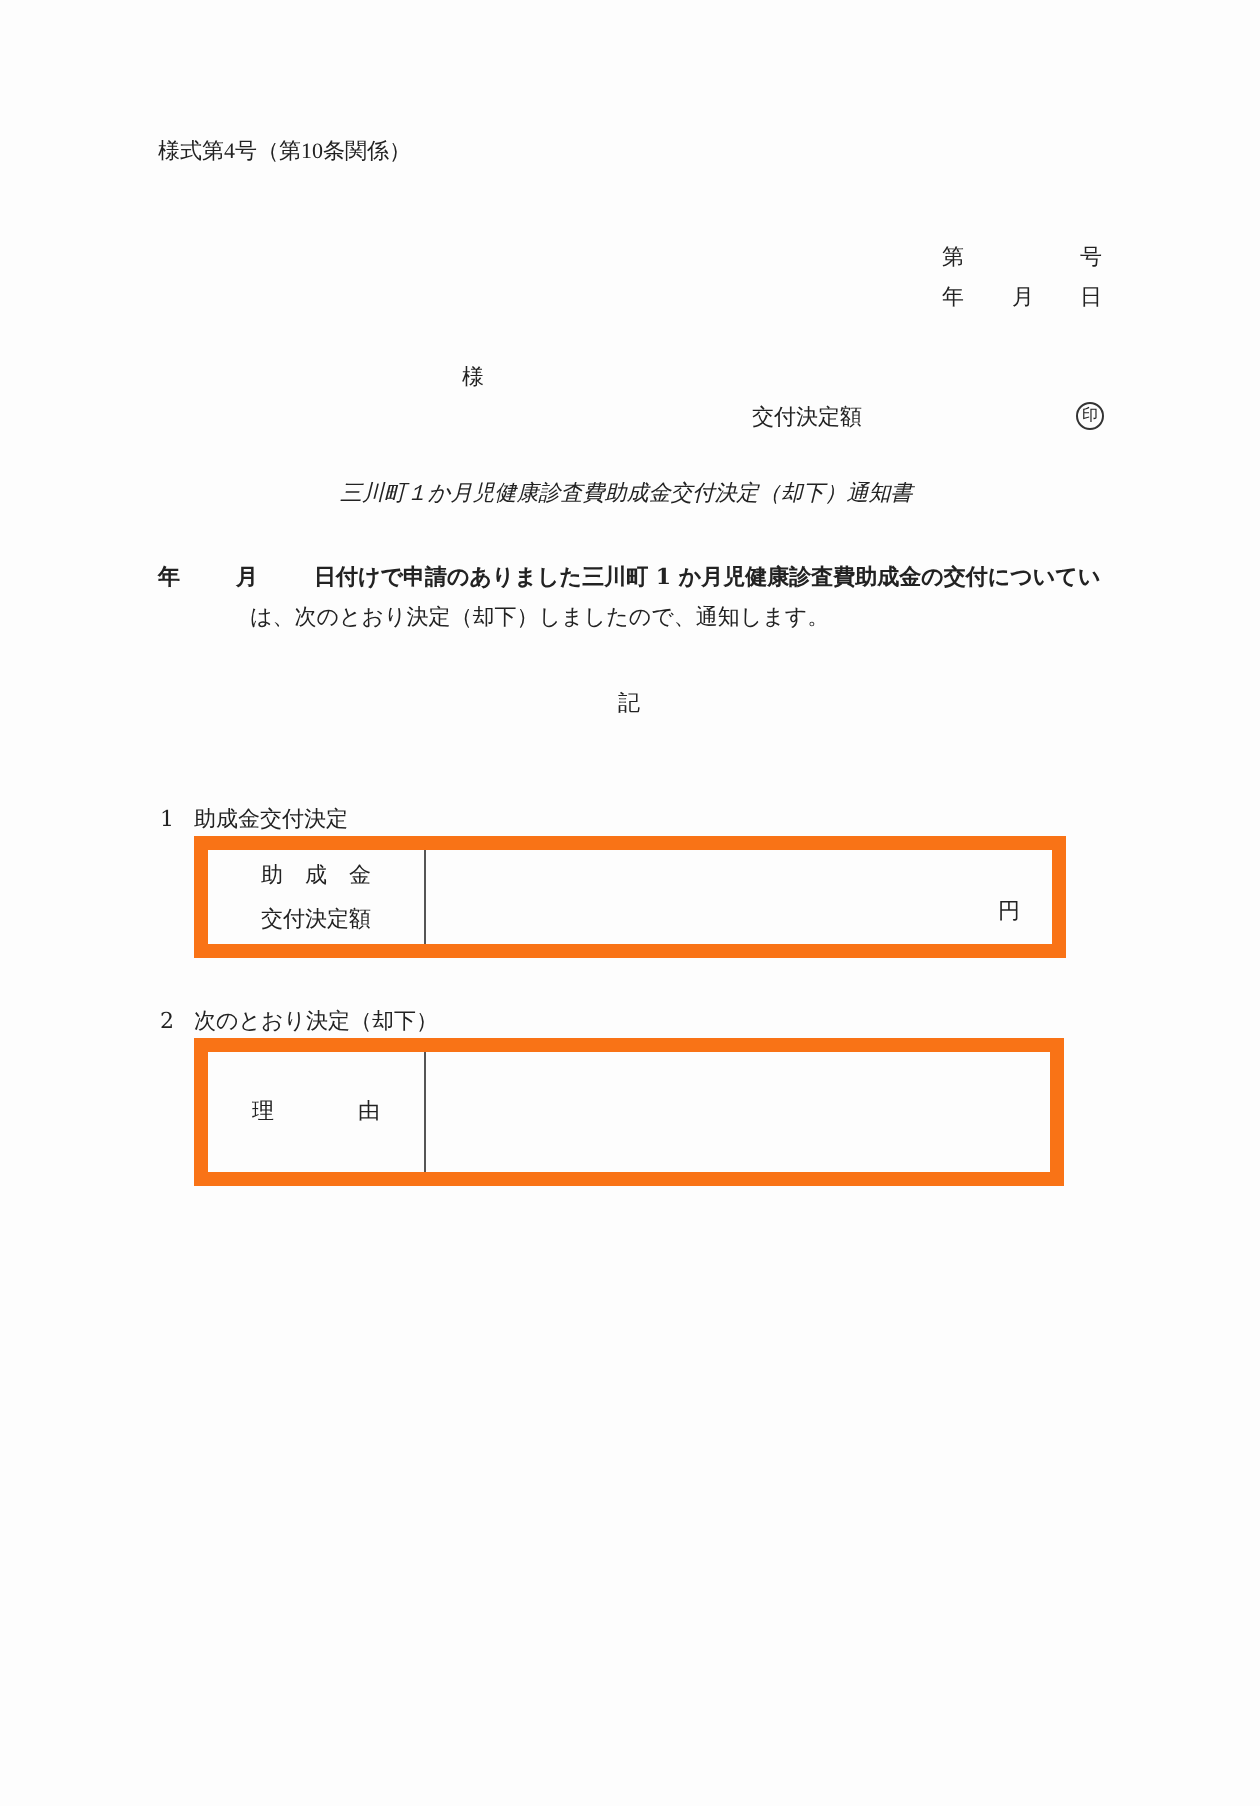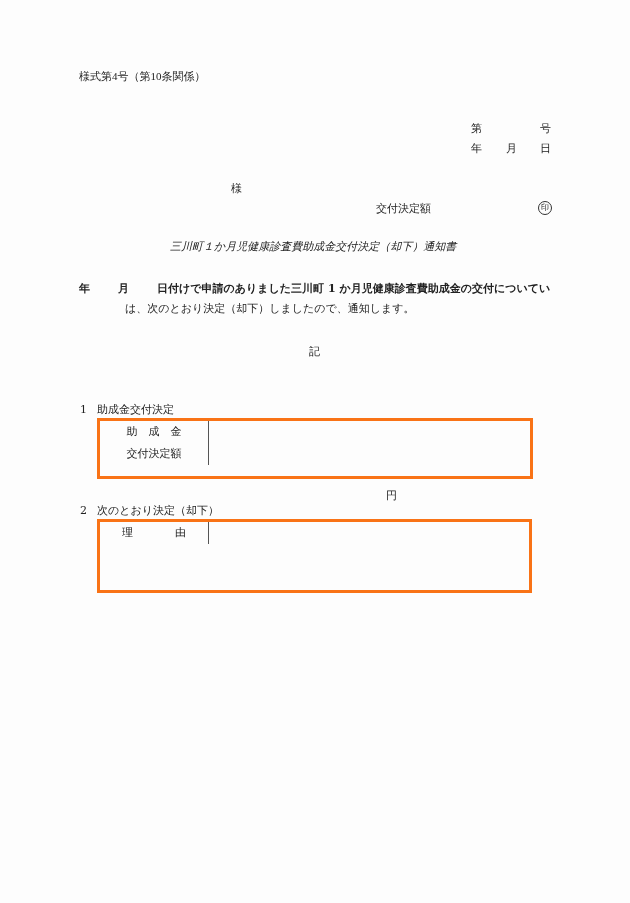--- a/index.html
+++ b/index.html
@@ -8,23 +8,22 @@
     font-family: "DejaVu Serif", "Liberation Serif", serif; color: #222;
     font-size: 11px; overflow: hidden;
   }
   .abs { position: absolute; white-space: nowrap; line-height: 1; }
   .seal {
     display: inline-flex; align-items: center; justify-content: center;
     width: 12px; height: 12px; border: 1px solid #333; border-radius: 50%;
     font-size: 8px; line-height: 1;
   }
   .box {
-    position: absolute; border: 3px solid #f97316; box-sizing: border-box;
+    position: absolute; border: 7px solid #f97316; box-sizing: border-box;
     display: flex;
-    flex-direction: column;
   }
   .box .label {
     width: 109px; border-right: 1px solid #555; box-sizing: border-box;
     display: flex; flex-direction: column; align-items: center; justify-content: center;
     line-height: 22px;
   }
   .box .value { flex: 1; position: relative; }
   .spread1 { letter-spacing: 11px; margin-right: -11px; }
   .spread2 { letter-spacing: 42px; margin-right: -42px; }
 </style>

